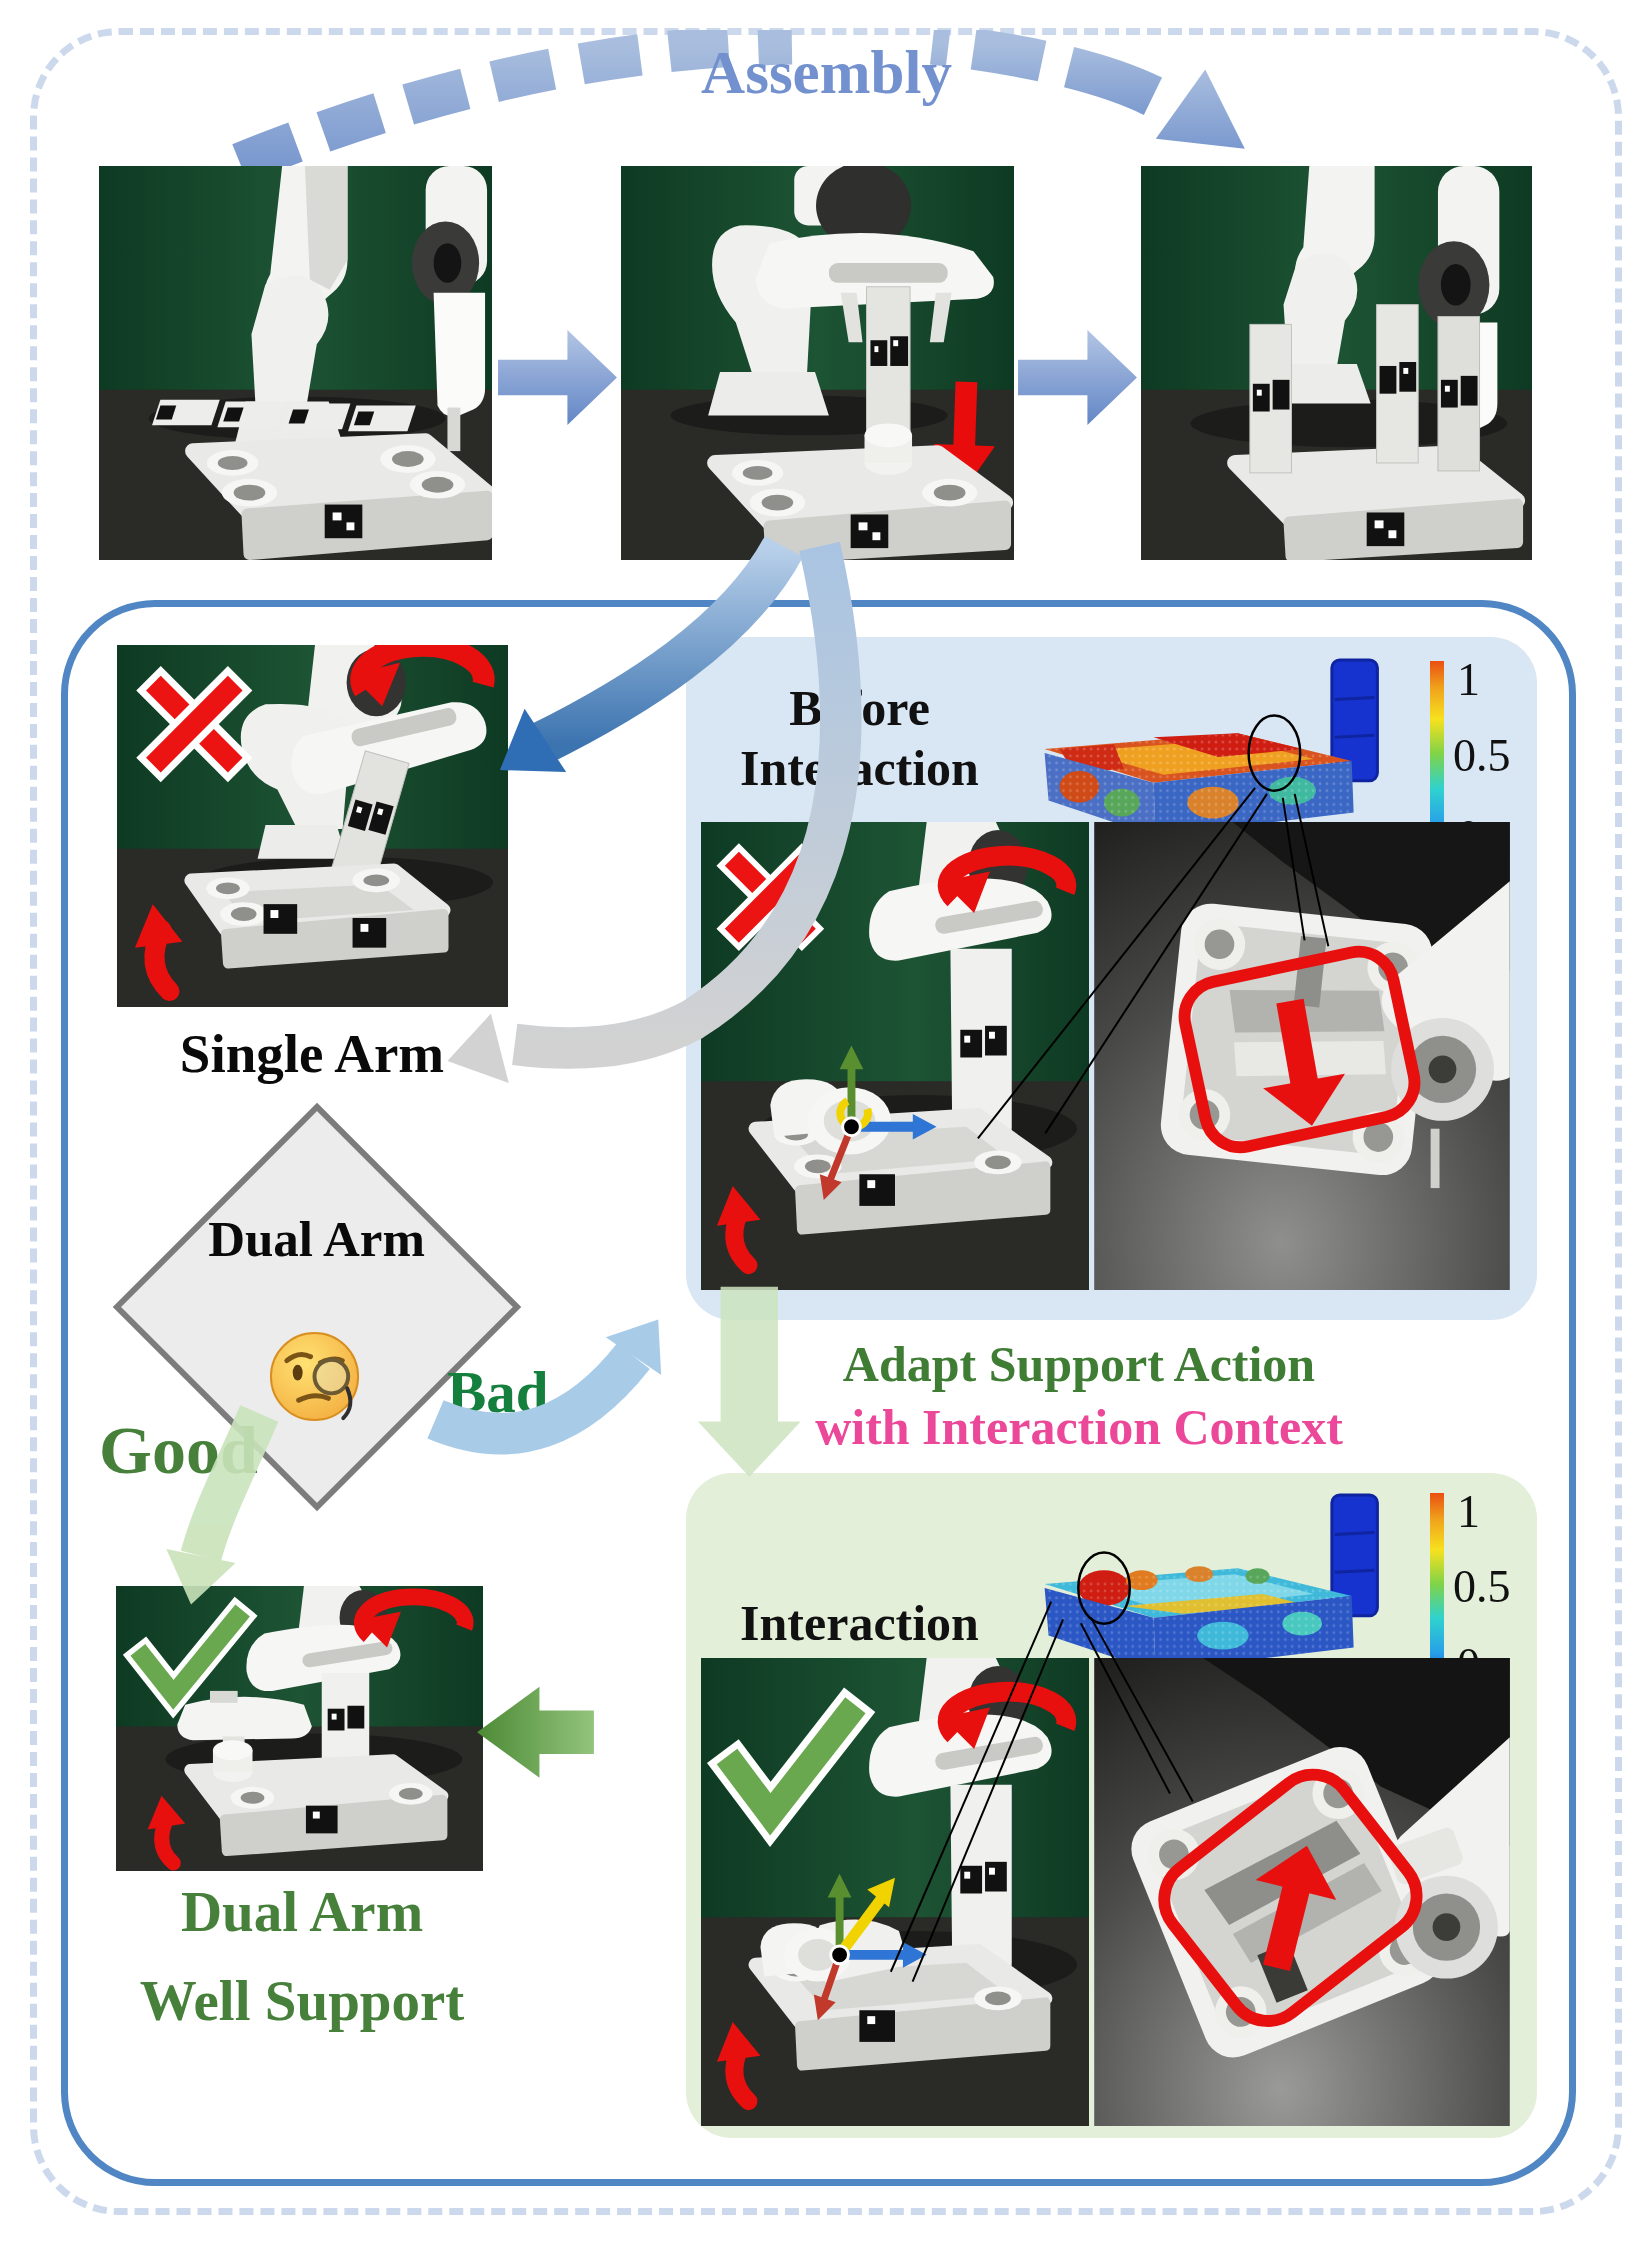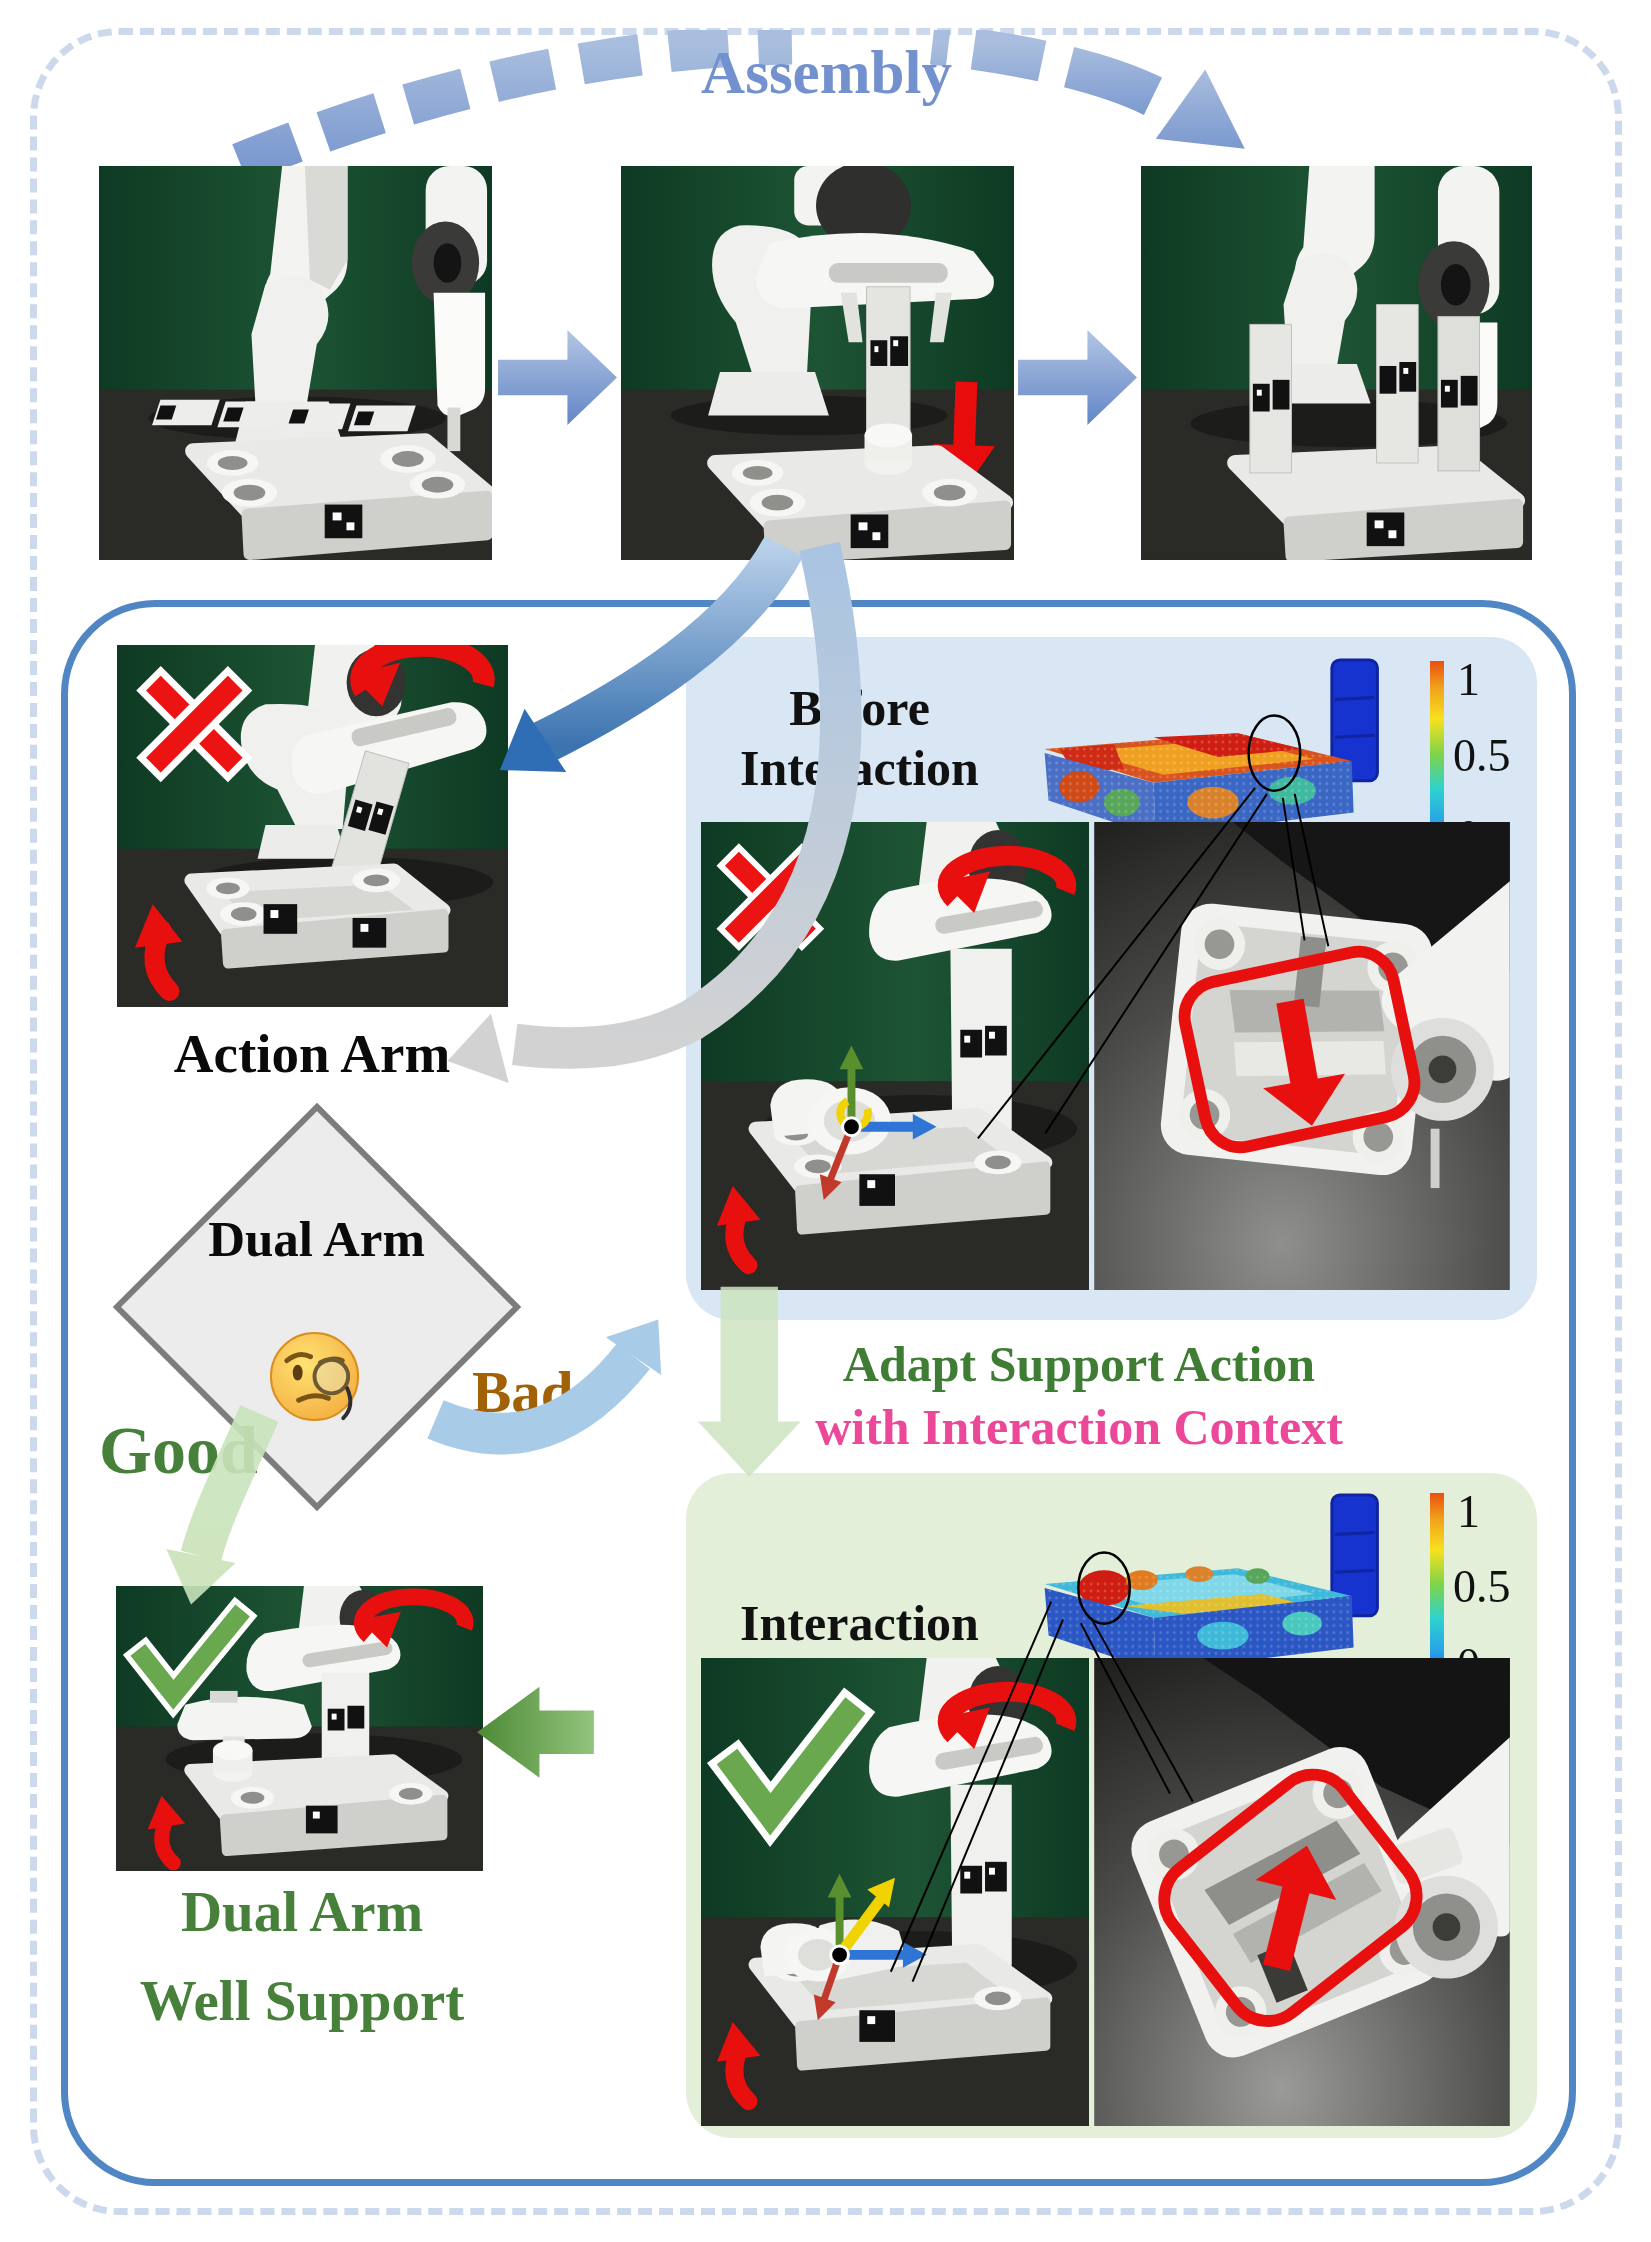--- a/index.html
+++ b/index.html
@@ -262,21 +262,21 @@
     </g>
     <g transform="translate(78,80)">
       <rect x="-62" y="-14" width="124" height="28" fill="#ec1313" stroke="#fff" stroke-width="7" transform="rotate(45)"></rect>
       <rect x="-62" y="-14" width="124" height="28" fill="#ec1313" stroke="#fff" stroke-width="7" transform="rotate(-45)"></rect>
     </g>
     <path d="M370,40 a62,34 0 1 0 -120,6" fill="none" stroke="#e8100e" stroke-width="22"></path>
     <polygon points="236,30 286,18 268,62" fill="#e8100e"></polygon>
     <path d="M45,288 q-18,36 8,62" fill="none" stroke="#e8100e" stroke-width="20" stroke-linecap="round"></path>
     <polygon points="36,262 66,300 18,306" fill="#e8100e"></polygon>
   </svg>
-  <div class="abs ctr serifb" style="left:94px;top:1022px;width:436px;font-size:55px;color:#0a0a0a;">Action Arm</div>
+  <div class="abs ctr serifb" style="left:94px;top:1022px;width:436px;font-size:55px;color:#0a0a0a;">Single Arm</div>
 
   <svg class="abs" style="left:109px;top:1099px;" width="416" height="416" viewBox="0 0 420 420">
     <polygon points="210,8 412,210 210,412 8,210" fill="#ececec" stroke="#7c7c7c" stroke-width="6"></polygon>
   </svg>
   <div class="abs ctr serifb" style="left:168px;top:1210px;width:297px;font-size:51px;color:#0a0a0a;">Dual Arm</div>
   <svg class="abs" style="left:265px;top:1327px;" width="103" height="103" viewBox="0 0 104 104">
     <defs>
         <radialGradient id="emg" cx="0.4" cy="0.35" r="0.8">
       <stop offset="0" stop-color="#ffe273"></stop>
           <stop offset="1" stop-color="#f2a93b"></stop>
@@ -285,21 +285,21 @@
     <circle cx="50" cy="50" r="44" fill="url(#emg)" stroke="#d98f20" stroke-width="2"></circle>
     <path d="M22,34 q12,-10 24,-4" fill="none" stroke="#7a5417" stroke-width="5" stroke-linecap="round"></path>
     <ellipse cx="33" cy="46" rx="5" ry="8" fill="#5b3d10"></ellipse>
     <path d="M56,36 q14,-6 22,-2" fill="none" stroke="#7a5417" stroke-width="5" stroke-linecap="round"></path>
     <circle cx="67" cy="50" r="17" fill="#e8dcae" fill-opacity="0.55" stroke="#6b5a33" stroke-width="4"></circle>
     <path d="M83,62 q8,18 -4,30" fill="none" stroke="#2f2f2f" stroke-width="4" stroke-linecap="round"></path>
     <path d="M34,74 q16,-8 30,-2" fill="none" stroke="#7a5417" stroke-width="5" stroke-linecap="round"></path>
   </svg>
 
   <div class="abs serifb" style="left:99px;top:1411px;font-size:68px;color:#47803a;">Good</div>
-  <div class="abs serifb" style="left:472px;top:1358px;font-size:59px;color:#a16207;">Bad</div>
+  <div class="abs serifb" style="left:447px;top:1358px;font-size:59px;color:#15803d;">Bad</div>
 
   <div class="abs ctr serifb" style="left:683px;top:1335px;width:792px;font-size:50px;color:#3f7d35;">Adapt Support Action</div>
   <div class="abs ctr serifb" style="left:683px;top:1398px;width:792px;font-size:50px;color:#ec4899;">with Interaction Context</div>
 
   <div id="panel-before" class="abs"></div>
   <div class="abs panel-title" style="left:691px;top:681px;">Before</div>
   <div class="abs panel-title" style="left:691px;top:741px;">Interaction</div>
 
   <svg class="abs" style="left:1005px;top:642px;" width="416" height="233" viewBox="0 0 420 235">
     <defs>

